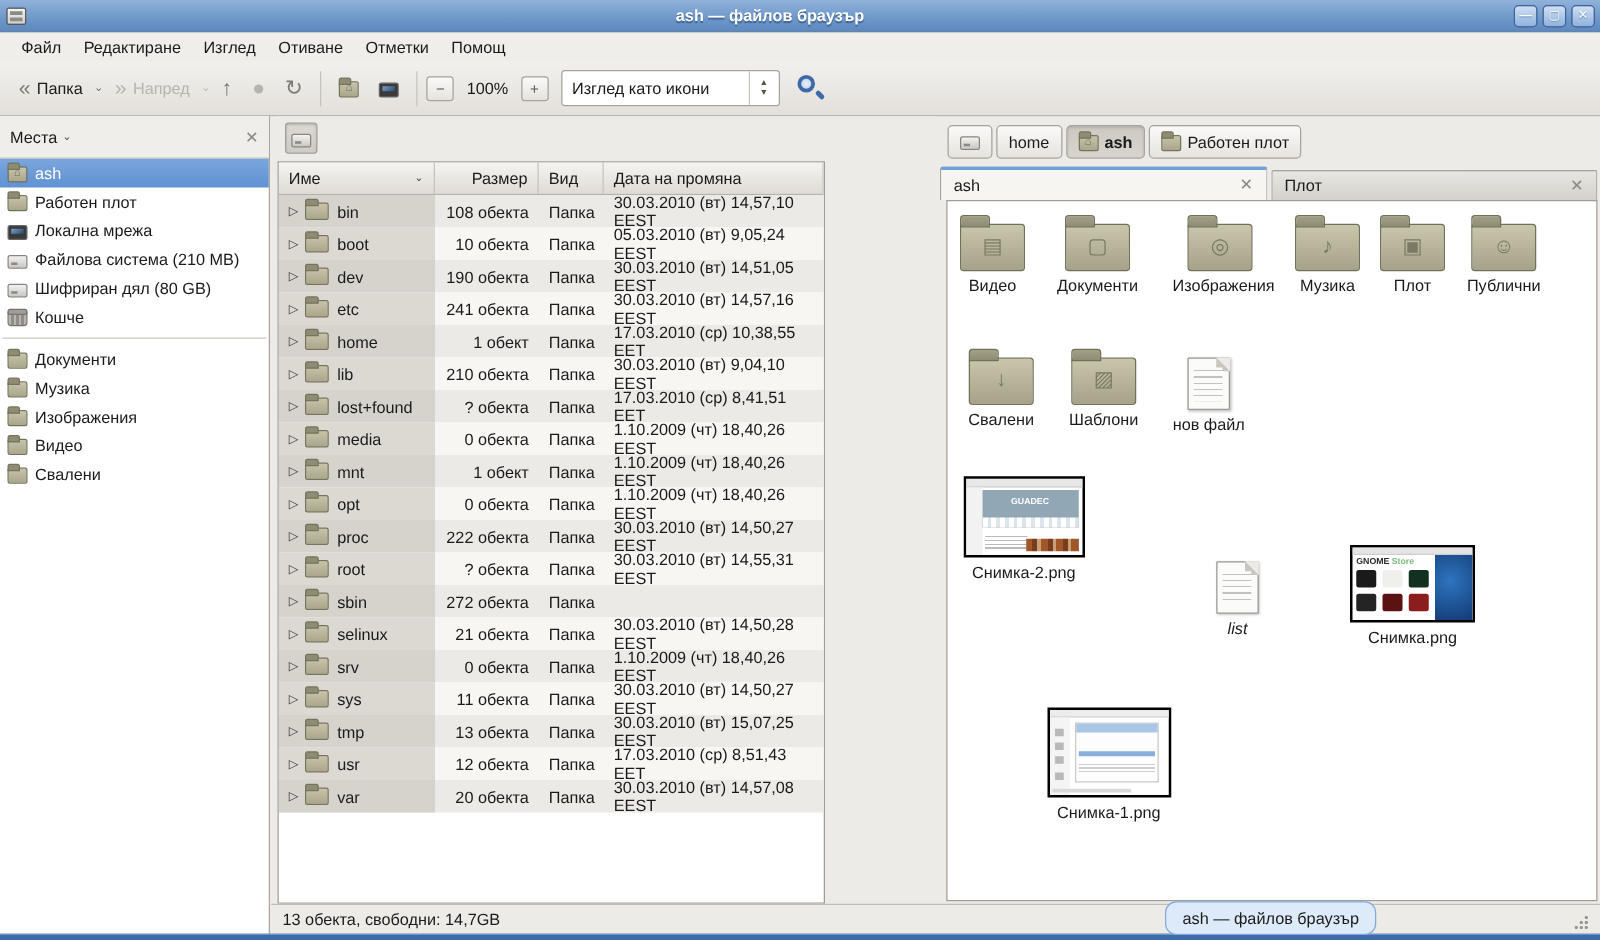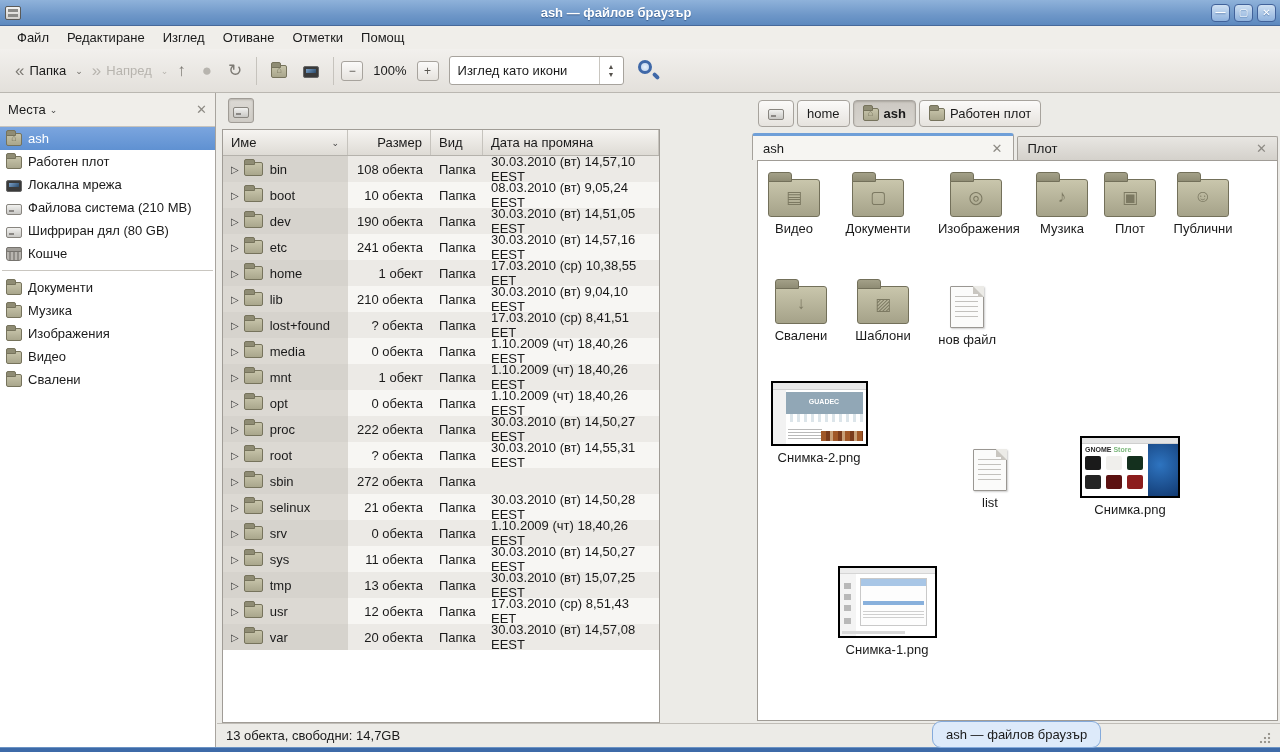--- a/index.html
+++ b/index.html
@@ -312,21 +312,21 @@
             <div class="td c-date">30.03.2010 (вт) 14,57,10 EEST</div>
           </div>
           <div class="tr">
             <div class="td c-name">
               <span class="expander">▷</span>
               <span class="row-folder"></span>
               <span>boot</span>
             </div>
             <div class="td c-size">10 обекта</div>
             <div class="td c-type">Папка</div>
-            <div class="td c-date">08.03.2010 (вт)  9,05,24 EEST</div>
+            <div class="td c-date">05.03.2010 (вт)  9,05,24 EEST</div>
           </div>
           <div class="tr">
             <div class="td c-name">
               <span class="expander">▷</span>
               <span class="row-folder"></span>
               <span>dev</span>
             </div>
             <div class="td c-size">190 обекта</div>
             <div class="td c-type">Папка</div>
             <div class="td c-date">30.03.2010 (вт) 14,51,05 EEST</div>
@@ -565,38 +565,38 @@
             <span class="emblem">↓</span>
           </div>
           <div class="ivlabel" style="width: 76px;">Свалени</div>
         </div>
         <div class="ivitem" style="left: 81px; top: 125px; width: 88px;">
           <div class="big-folder">
             <span class="emblem">▨</span>
           </div>
           <div class="ivlabel" style="width: 76px;">Шаблони</div>
         </div>
-        <div class="ivitem" style="left: 174px; top: 125px; width: 70px; text-align: right;">
+        <div class="ivitem" style="left: 174px; top: 125px; width: 70px;">
           <div class="paper">
             <div class="lines"></div>
           </div>
           <div class="ivlabel" style="width: 58px;">нов файл</div>
         </div>
         <div class="ivitem" style="left: 11px; top: 220px; width: 100px;">
           <div class="thumb t-guadec">
             <div class="bar"></div>
             <div class="side"></div>
             <div class="banner">GUADEC</div>
             <div class="sky"></div>
             <div class="txt"></div>
             <div class="strip"></div>
           </div>
           <div class="ivlabel" style="width: 88px;">Снимка-2.png</div>
         </div>
-        <div class="ivitem" style="left: 197px; top: 288px; width: 70px;">
+        <div class="ivitem" style="left: 197px; top: 288px; width: 70px; font-style: italic;">
           <div class="paper">
             <div class="lines"></div>
           </div>
           <div class="ivlabel" style="width: 58px;">list</div>
         </div>
         <div class="ivitem" style="left: 320px; top: 275px; width: 104px;">
           <div class="thumb t-store">
             <div class="bar"></div>
             <div class="brand">GNOME<b> Store</b></div>
             <div class="blue"></div>

